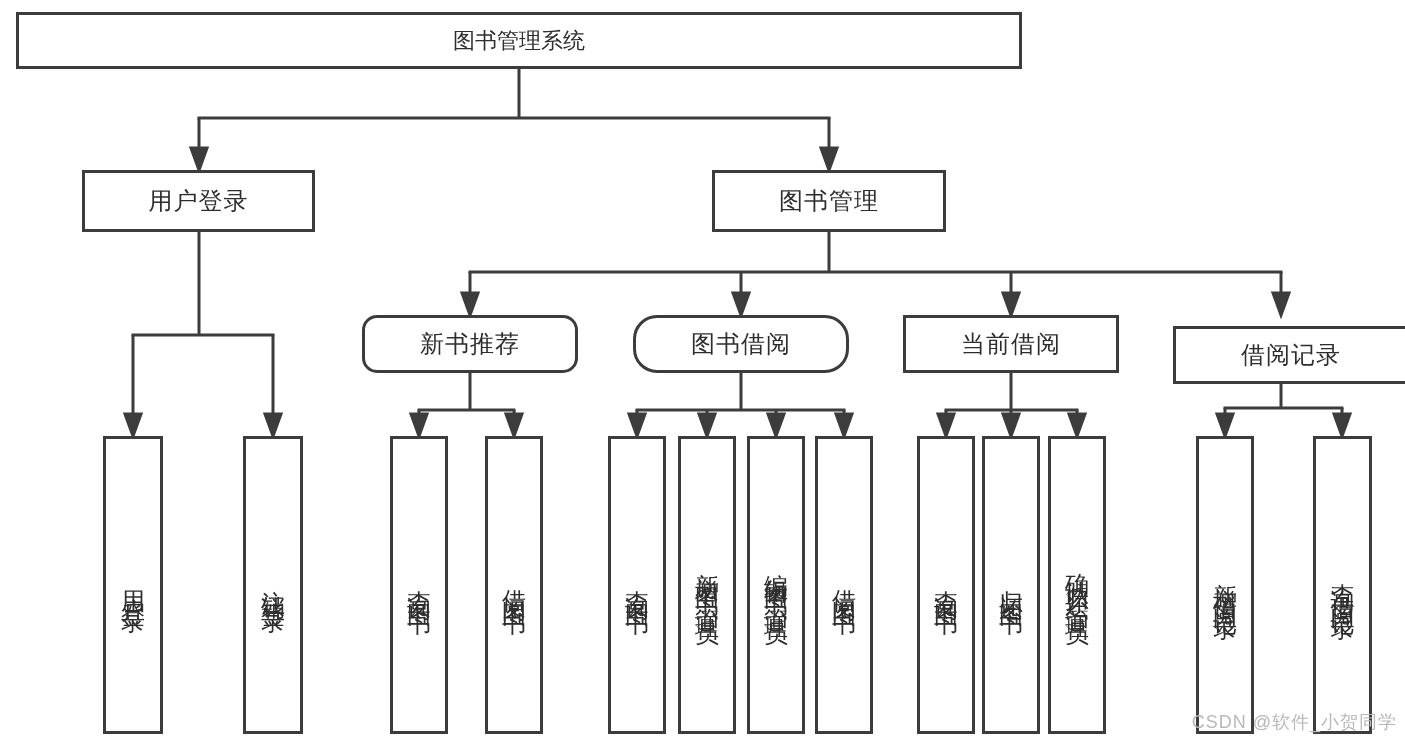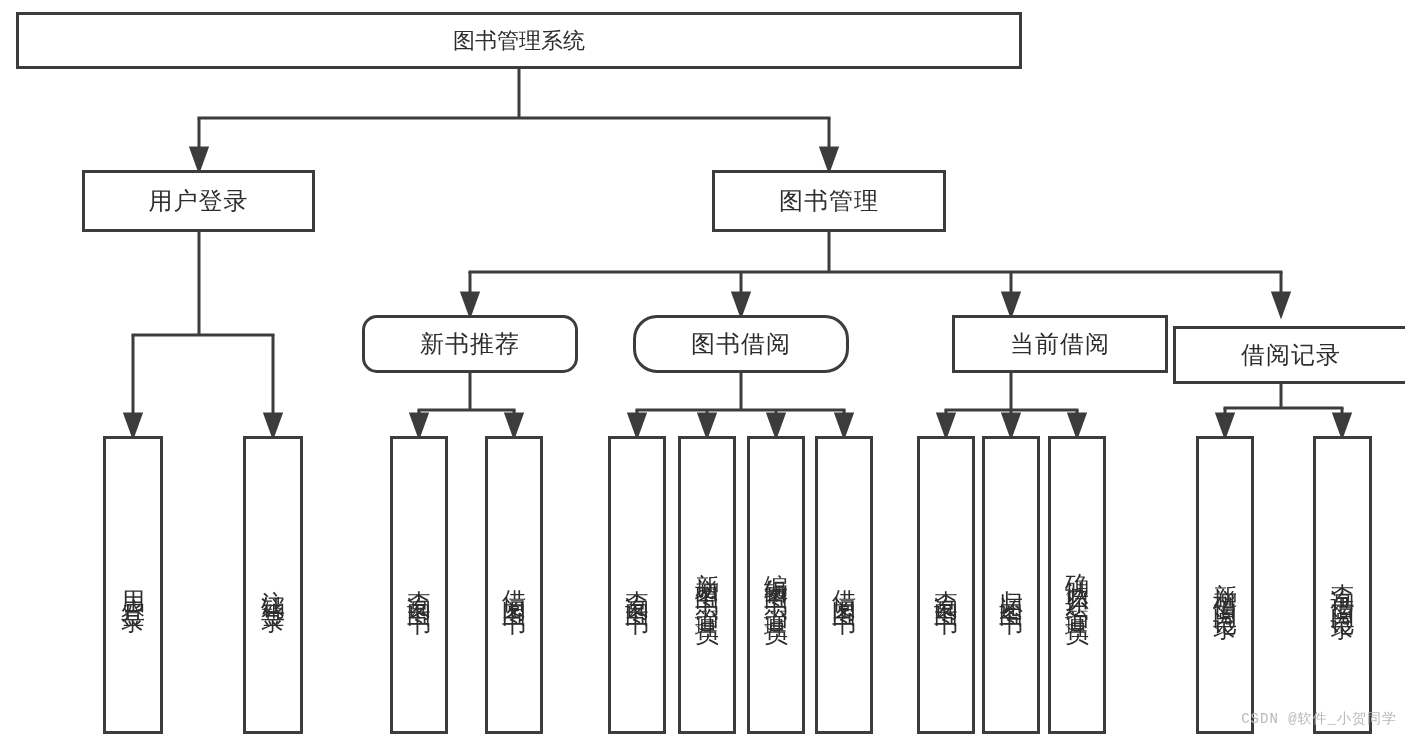--- a/index.html
+++ b/index.html
@@ -31,27 +31,26 @@
     line-height:1;
   }
   .connectors {
     position:absolute;
     left:0; top:0;
     z-index:1;
   }
   .watermark {
     position:absolute;
     right:8px;
-    bottom:19px;
-    font-size:14px;
+    bottom:13px;
+    font-size:18px;
     letter-spacing:1px;
     color:#b9b7bb;
     z-index:5;
     white-space:nowrap;
-    font-family:Liberation Mono, monospace;
   }
 </style>
 </head>
 <body>
 
 <div class="stage">
 
   <svg class="connectors" width="1405" height="747" viewBox="0 0 1405 747" stroke="#3c3c3c" stroke-width="3" fill="#3c3c3c">
 
     <line x1="519" y1="69" x2="519" y2="118"></line>
@@ -124,21 +123,21 @@
   <div class="node h-node" style="left:712px; top:170px; width:234px; height:62px;justify-content:center;">
     <span>图书管理</span>
   </div>
 
   <div class="node h-node" style="left:362px; top:315px; width:216px; height:58px;border-radius:15px;">
     <span>新书推荐</span>
   </div>
   <div class="node h-node" style="left:633px; top:315px; width:216px; height:58px;border-radius:24px;">
     <span>图书借阅</span>
   </div>
-  <div class="node h-node" style="left:952px; top:315px; width:216px; height:58px;">
+  <div class="node h-node" style="left:903px; top:315px; width:216px; height:58px;">
     <span>当前借阅</span>
   </div>
   <div class="node h-node" style="left:1173px; top:326px; width:236px; height:58px;">
     <span>借阅记录</span>
   </div>
 
   <div class="node leaf" style="left:103px; top:436px; width:60px; height:298px;">
     <span>用户登录</span>
   </div>
   <div class="node leaf" style="left:243px; top:436px; width:60px; height:298px;">

